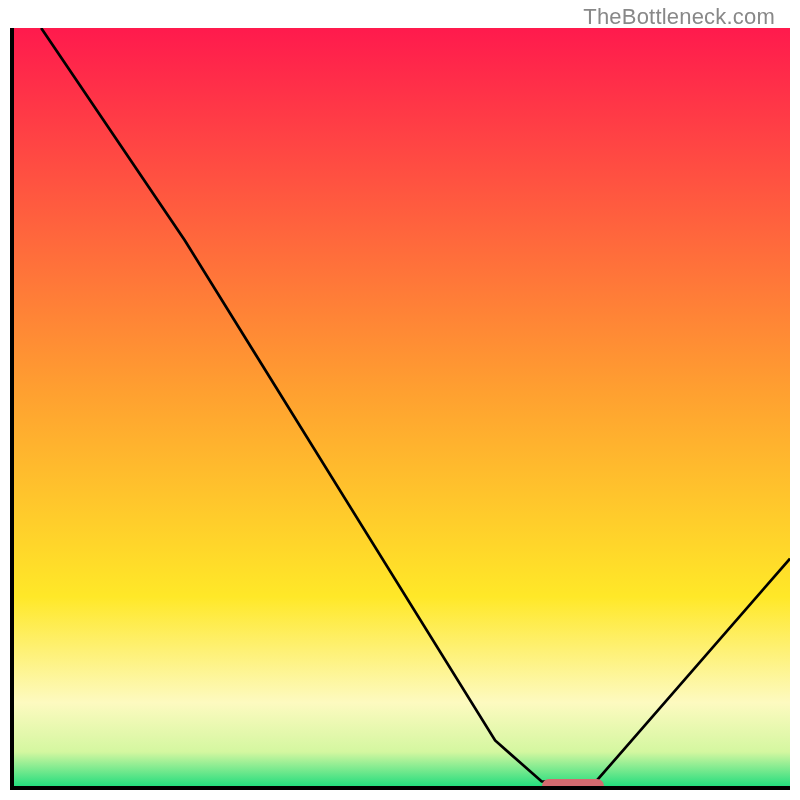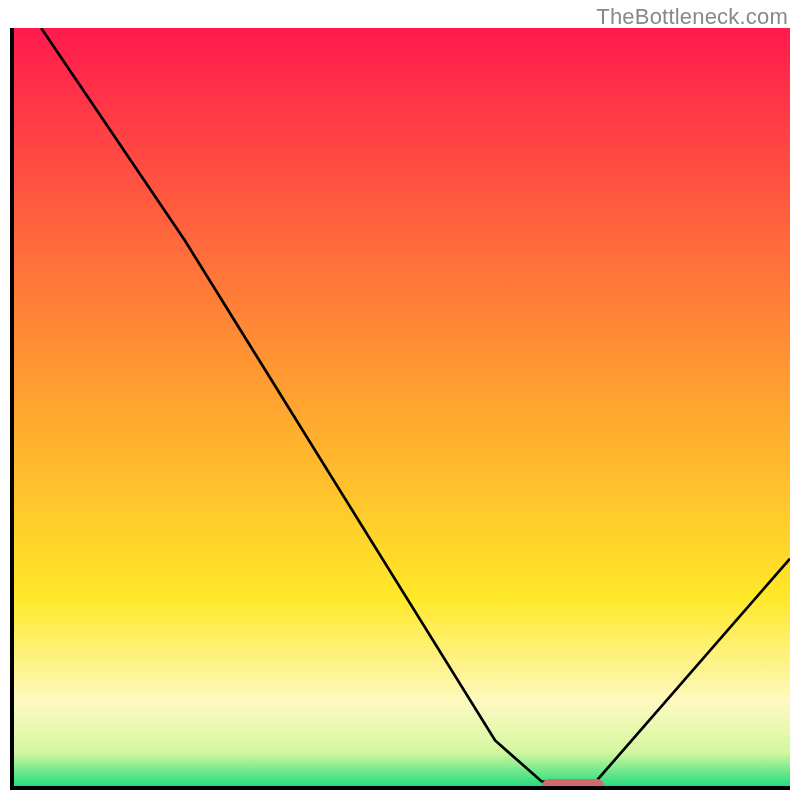--- a/index.html
+++ b/index.html
@@ -12,21 +12,21 @@
     font-family: Arial, Helvetica, sans-serif;
   }
   .wrap {
     position: relative;
     width: 800px;
     height: 800px;
   }
   .watermark {
     position: absolute;
     top: 4px;
-    right: 12px;
+    right: 25px;
     color: #888;
     font-size: 22px;
     letter-spacing: 0.2px;
     z-index: 5;
   }
   .plot-box {
     position: absolute;
     left: 10px;
     top: 28px;
     width: 780px;

